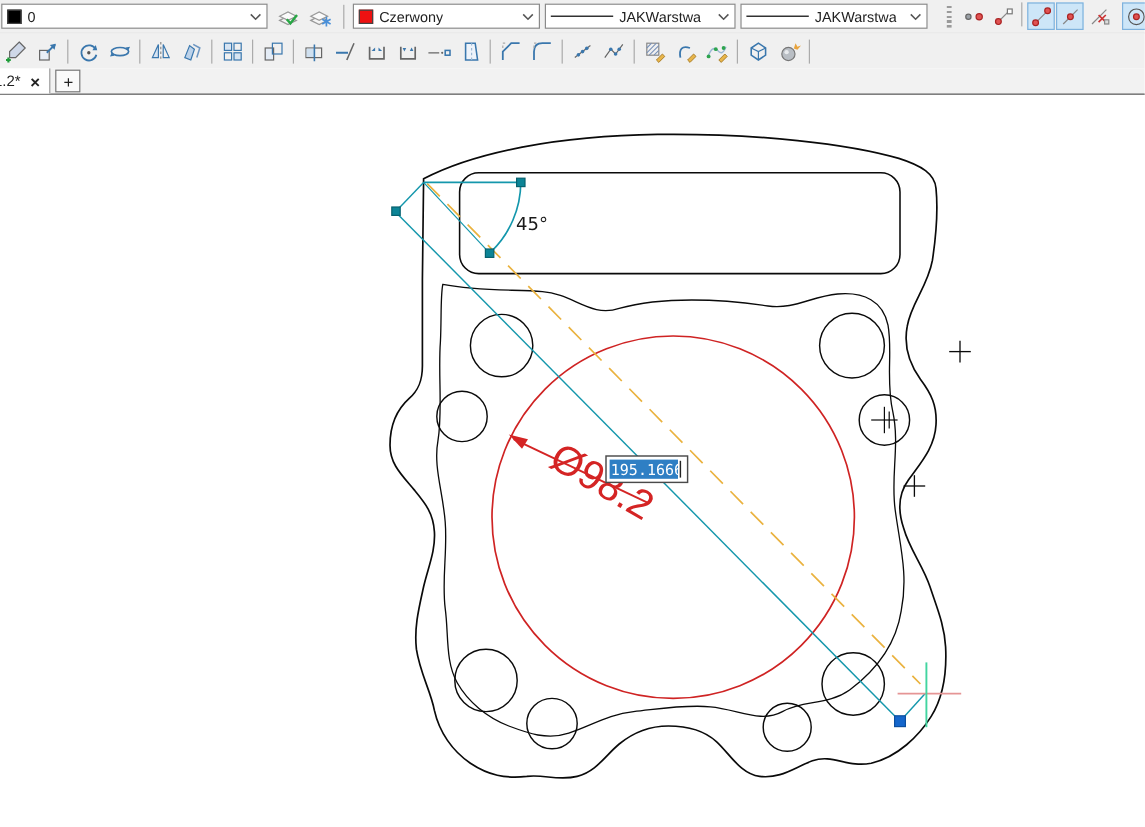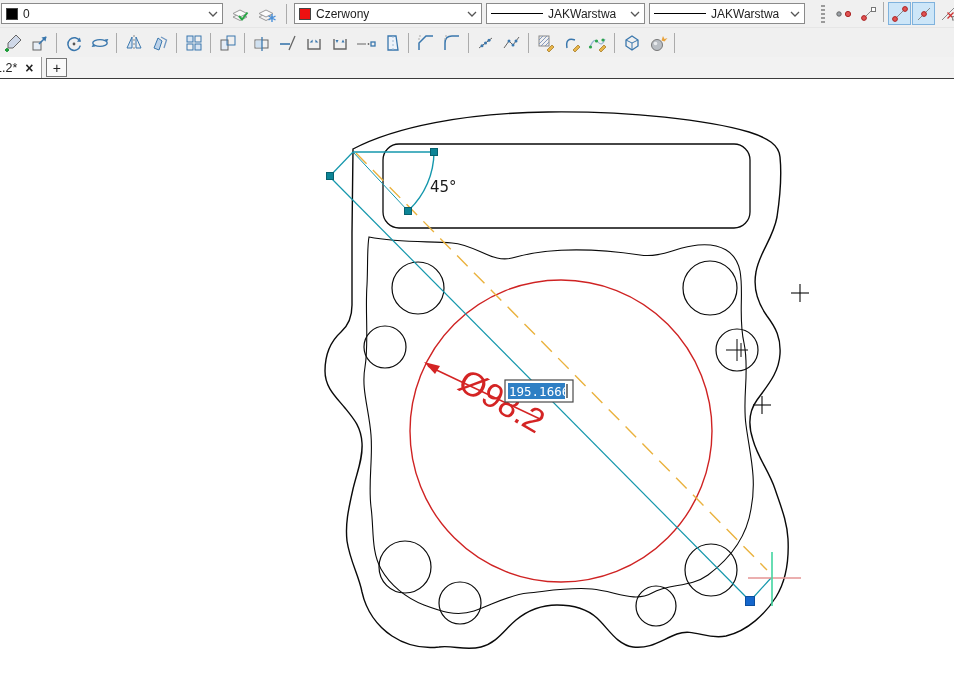--- a/index.html
+++ b/index.html
@@ -93,21 +93,21 @@
           <span class="icon">
             <svg width="20" height="20" viewBox="0 0 20 20">
               <path d="M2 13 l7 -3.5 7 3.5 -7 3.5 Z" fill="#f4f4f4" stroke="#999"></path>
               <path d="M2 9.5 l7 -3.5 7 3.5 -7 3.5 Z" fill="#fbfbfb" stroke="#999"></path>
               <path d="M15 10 v8 M11.5 12 l7 4 M18.5 12 l-7 4" stroke="#4a90d9" stroke-width="1.4"></path>
             </svg>
           </span>
         </button>
       </span>
     <div class="vsep"></div>
-    <div class="combo" style="width:188px">
+    <div class="combo" style="width:156px">
       <span class="swatch" style="background:#ee1111"></span>
       <span class="val">Czerwony</span>
       <span class="chev">
         <svg width="10" height="6" viewBox="0 0 10 6">
             <polyline points="1,1 5,5 9,1" fill="none" stroke="#555" stroke-width="1.3"></polyline>
           </svg>
       </span>
     </div>
     <div class="combo" style="width:159px">
       <span class="linepre"></span>

